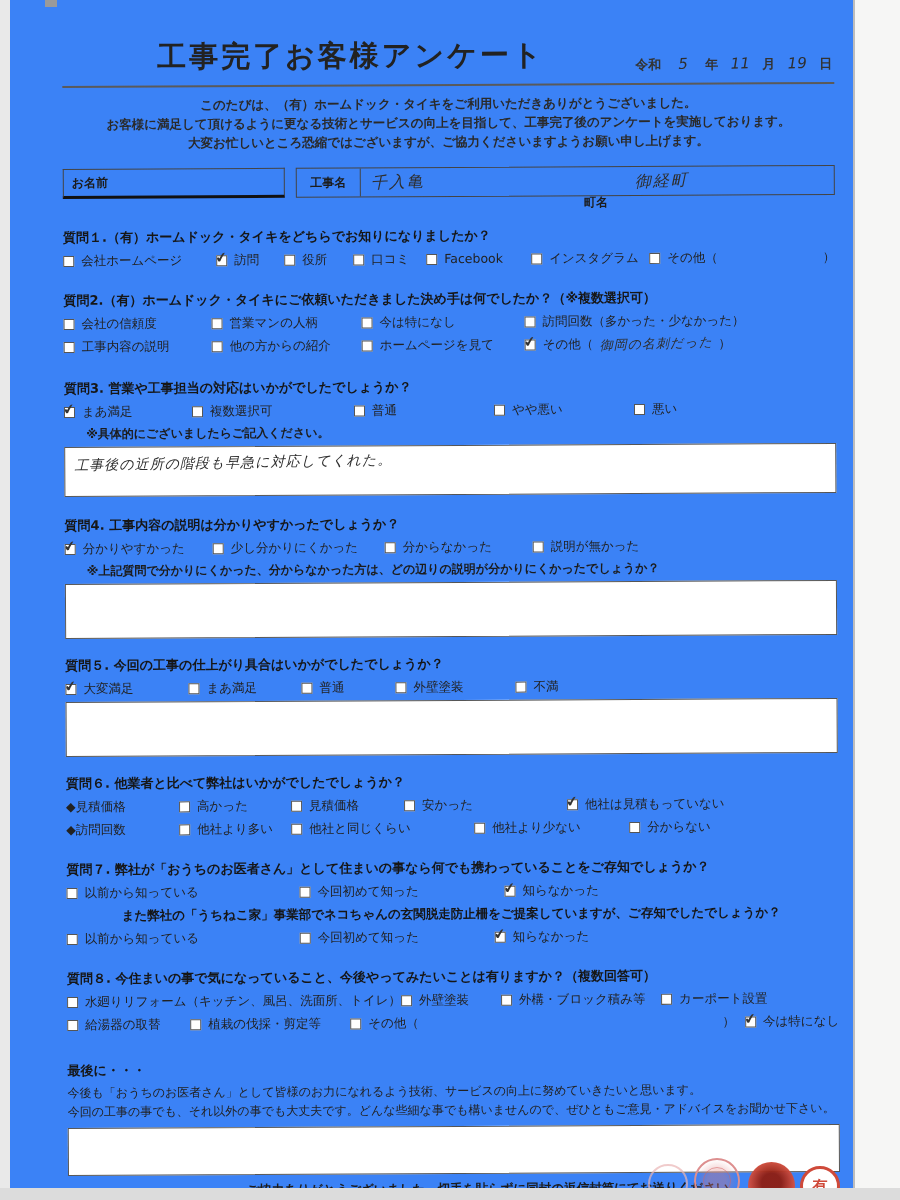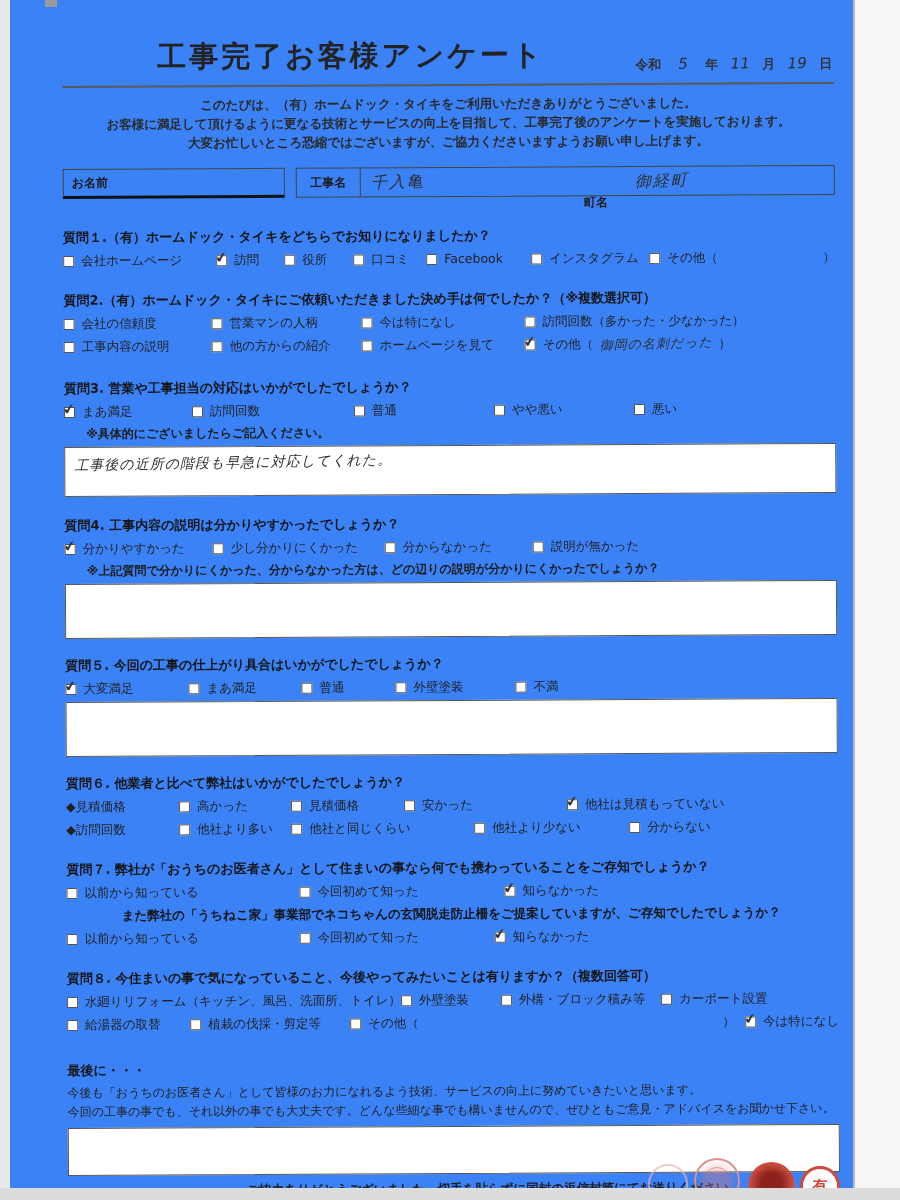--- a/index.html
+++ b/index.html
@@ -187,21 +187,21 @@
 
     <div class="q mt24">
       <div class="q-label">質問3. 営業や工事担当の対応はいかがでしたでしょうか？</div>
       <div class="opt-row">
         <span class="opt" style="min-width:128px">
             <span class="cb checked"></span>
             <span>まあ満足</span>
           </span>
         <span class="opt" style="min-width:162px">
             <span class="cb"></span>
-            <span>訪問回数</span>
+            <span>複数選択可</span>
           </span>
         <span class="opt" style="min-width:140px">
             <span class="cb"></span>
             <span>普通</span>
           </span>
         <span class="opt" style="min-width:140px">
             <span class="cb"></span>
             <span>やや悪い</span>
           </span>
         <span class="opt">

